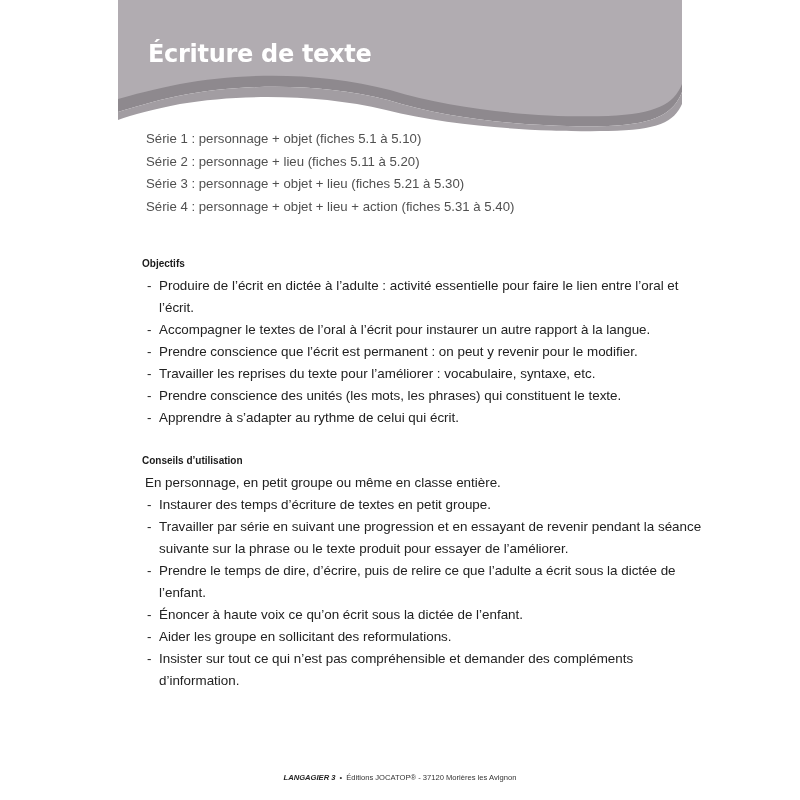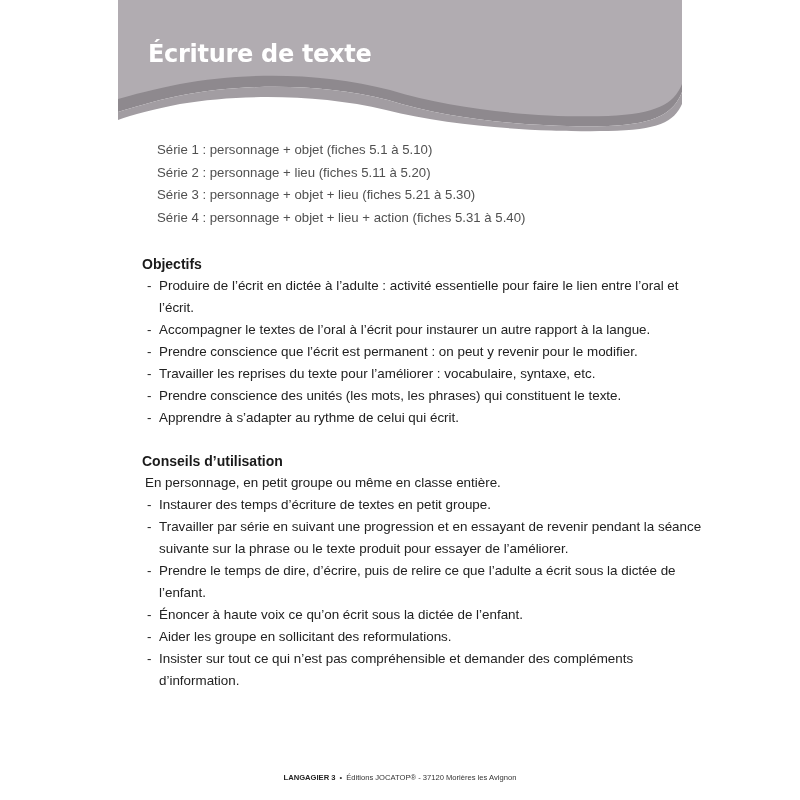--- a/index.html
+++ b/index.html
@@ -38,37 +38,37 @@
       font-weight: bold;
       font-size: 24px;
       letter-spacing: -0.3px;
       color: #ffffff;
       line-height: 1;
     }
     .series {
       position: absolute;
       left: 142px;
       top: 124px;
-      margin: 15px;
+      margin: 4px;
       padding: 0;
       list-style: none;
       color: #505050;
       font-size: 13.2px;
       line-height: 22.5px;
     }
     .section {
       position: absolute;
       left: 142px;
       width: 560px;
     }
     .section-objectifs { top: 253px; }
     .section-conseils { top: 450px; }
     .section-title {
       font-weight: bold;
-      font-size: 14px;
+      font-size: 10px;
       line-height: 22px;
       margin: 0;
       color: #1a1a1a;
     }
     .intro {
       margin: 0 0 0 3px;
       font-size: 13.4px;
       line-height: 22px;
       color: #222222;
     }
@@ -94,20 +94,21 @@
       left: 0;
       width: 800px;
       top: 773px;
       text-align: center;
       font-size: 7.6px;
       color: #333333;
     }
     .footer .brand {
       font-weight: bold;
       color: #222222;
+      font-style: italic;
     }
     .footer .sep {
       margin: 0 4px;
     }
   </style>
 </head>
 <body>
 
 <div class="header">
   <svg viewBox="0 0 564 132">

